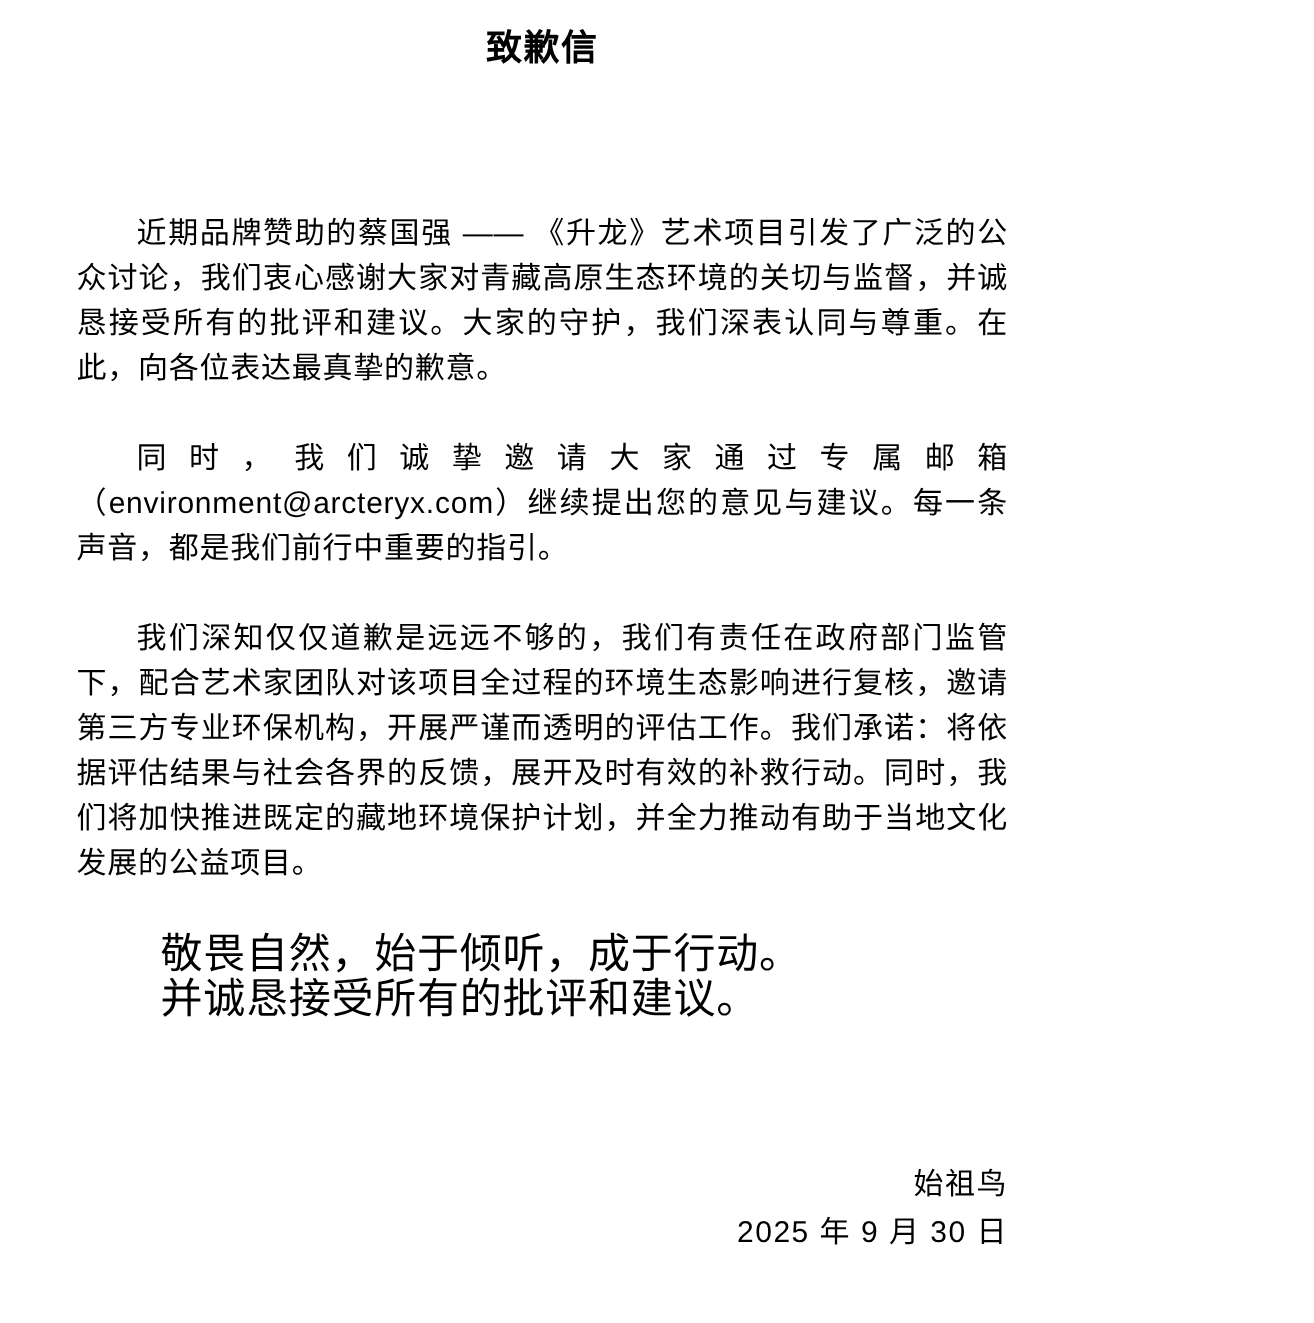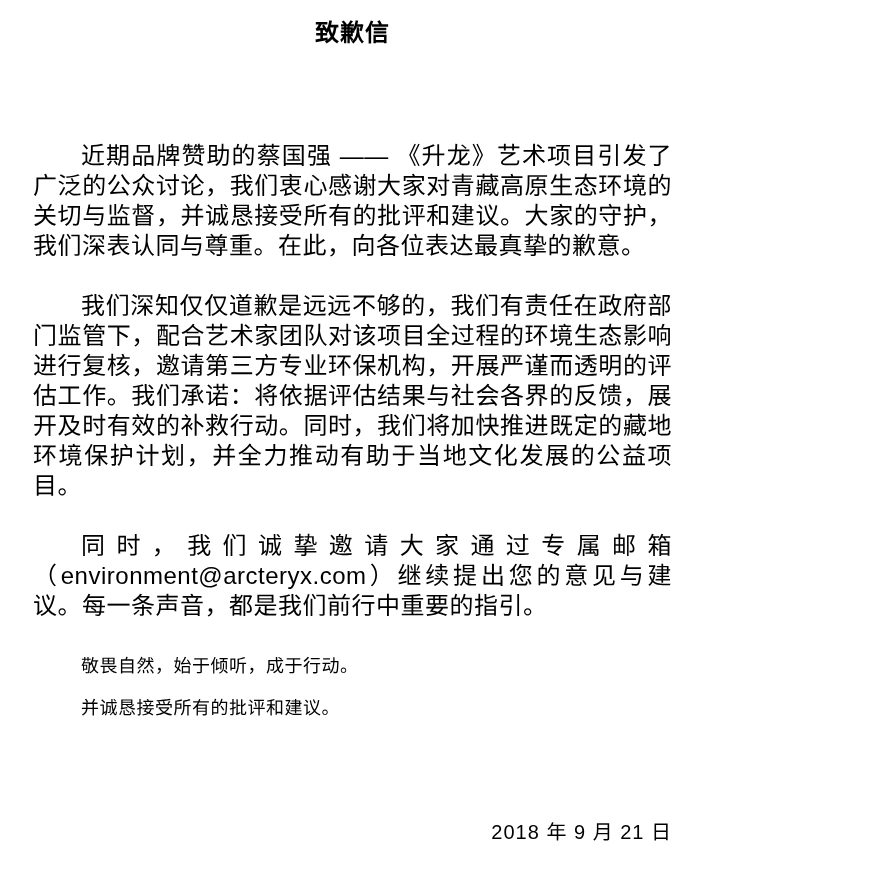--- a/index.html
+++ b/index.html
@@ -12,48 +12,48 @@
     height: 882px;
     overflow: hidden;
     color: #000000;
     font-family: "Liberation Sans", "DejaVu Sans", sans-serif;
     -webkit-font-smoothing: antialiased;
   }
   .page {
     box-sizing: border-box;
     width: 704px;
     height: 882px;
-    padding: 18px 32px 0 33px;
+    padding: 18px 32px 0 51px;
   }
   .title {
     margin: 0;
     font-size: 24px;
     line-height: 30px;
     font-weight: 700;
     text-align: center;
     letter-spacing: 1px;
   }
   .content {
     margin-top: 93px;
   }
   .para {
     margin: 0 0 30px 0;
-    font-size: 24px;
+    font-size: 20px;
     line-height: 30px;
     text-align: justify;
     text-justify: inter-ideograph;
     text-indent: 2em;
     letter-spacing: 0.5px;
   }
   .closing-group {
     margin: 0;
   }
   .closing-line {
-    margin: 12px;
-    font-size: 18px;
+    margin: 0;
+    font-size: 28px;
     line-height: 30px;
     text-indent: 2em;
     letter-spacing: 0.5px;
   }
   .signature-block {
     margin-top: 93px;
     text-align: right;
     font-size: 20px;
     line-height: 32px;
     letter-spacing: 1px;
@@ -64,28 +64,29 @@
 
 <div class="page">
 
   <h1 class="title">致歉信</h1>
 
   <div class="content">
 
     <p class="para">近期品牌赞助的蔡国强 —— 《升龙》艺术项目引发了广泛的公众讨论，我们衷心感谢大家对青藏高原生态环境的关切与监督，并诚恳接受所有的批评和建议。大家的守护，我们深表认同与尊重。在此，向各位表达最真挚的歉意。</p>
 
 
+    <p class="para">同时，我们诚挚邀请大家通过专属邮箱（environment@arcteryx.com）继续提出您的意见与建议。每一条声音，都是我们前行中重要的指引。</p>
+
     <p class="para">我们深知仅仅道歉是远远不够的，我们有责任在政府部门监管下，配合艺术家团队对该项目全过程的环境生态影响进行复核，邀请第三方专业环保机构，开展严谨而透明的评估工作。我们承诺：将依据评估结果与社会各界的反馈，展开及时有效的补救行动。同时，我们将加快推进既定的藏地环境保护计划，并全力推动有助于当地文化发展的公益项目。</p>
-
-    <p class="para">同时，我们诚挚邀请大家通过专属邮箱（environment@arcteryx.com）继续提出您的意见与建议。每一条声音，都是我们前行中重要的指引。</p>
 
     <div class="closing-group">
       <p class="closing-line">敬畏自然，始于倾听，成于行动。</p>
       <p class="closing-line">并诚恳接受所有的批评和建议。</p>
     </div>
 
   </div>
 
   <div class="signature-block">
-    <div>2018 年 9 月 21 日</div>
+    <div>始祖鸟</div>
+    <div>2025 年 9 月 30 日</div>
   </div>
 
 </div>
 
 </body></html>

